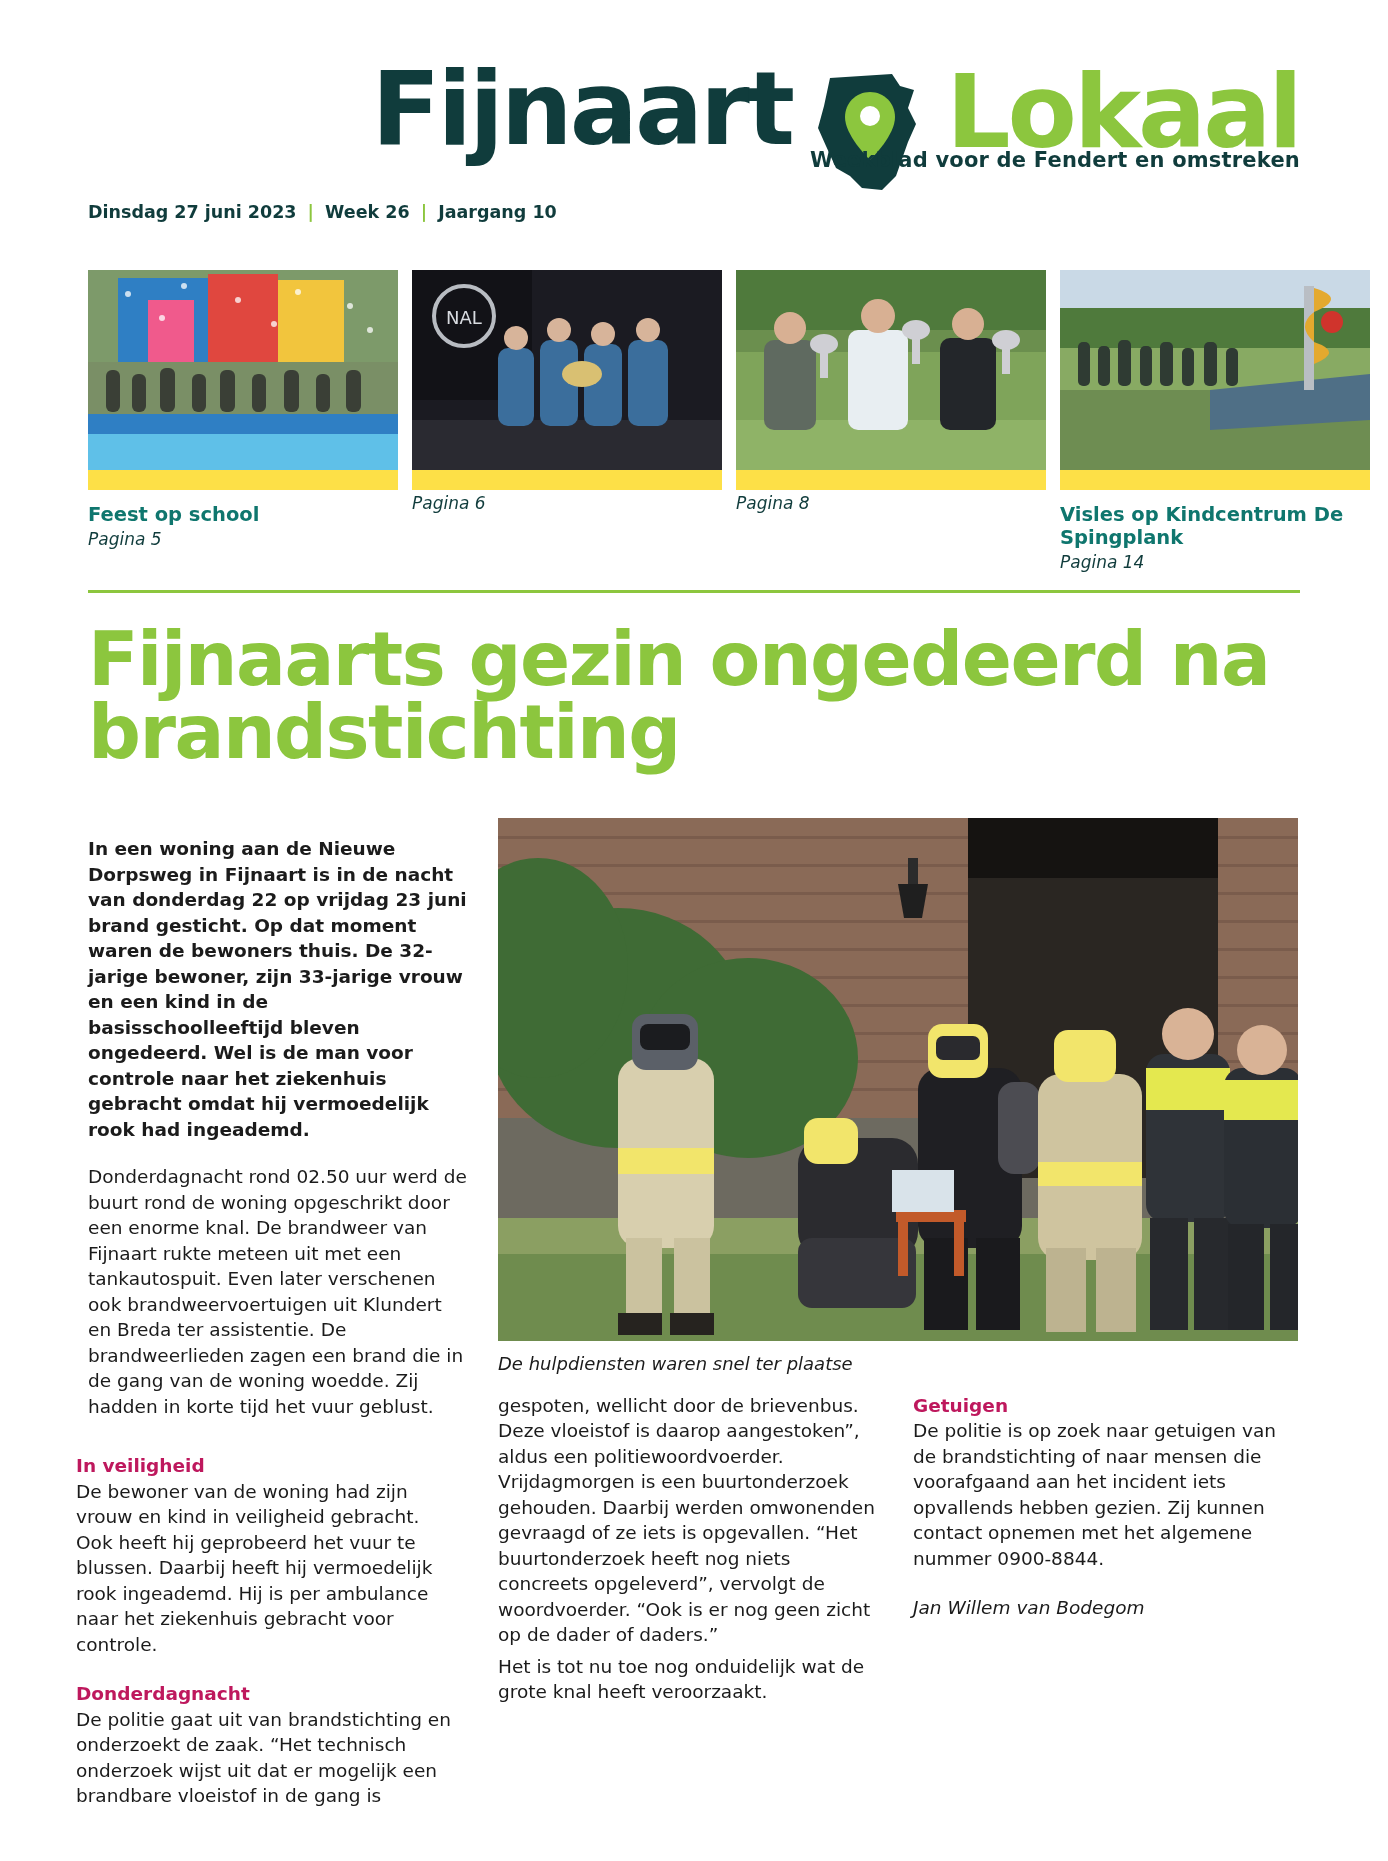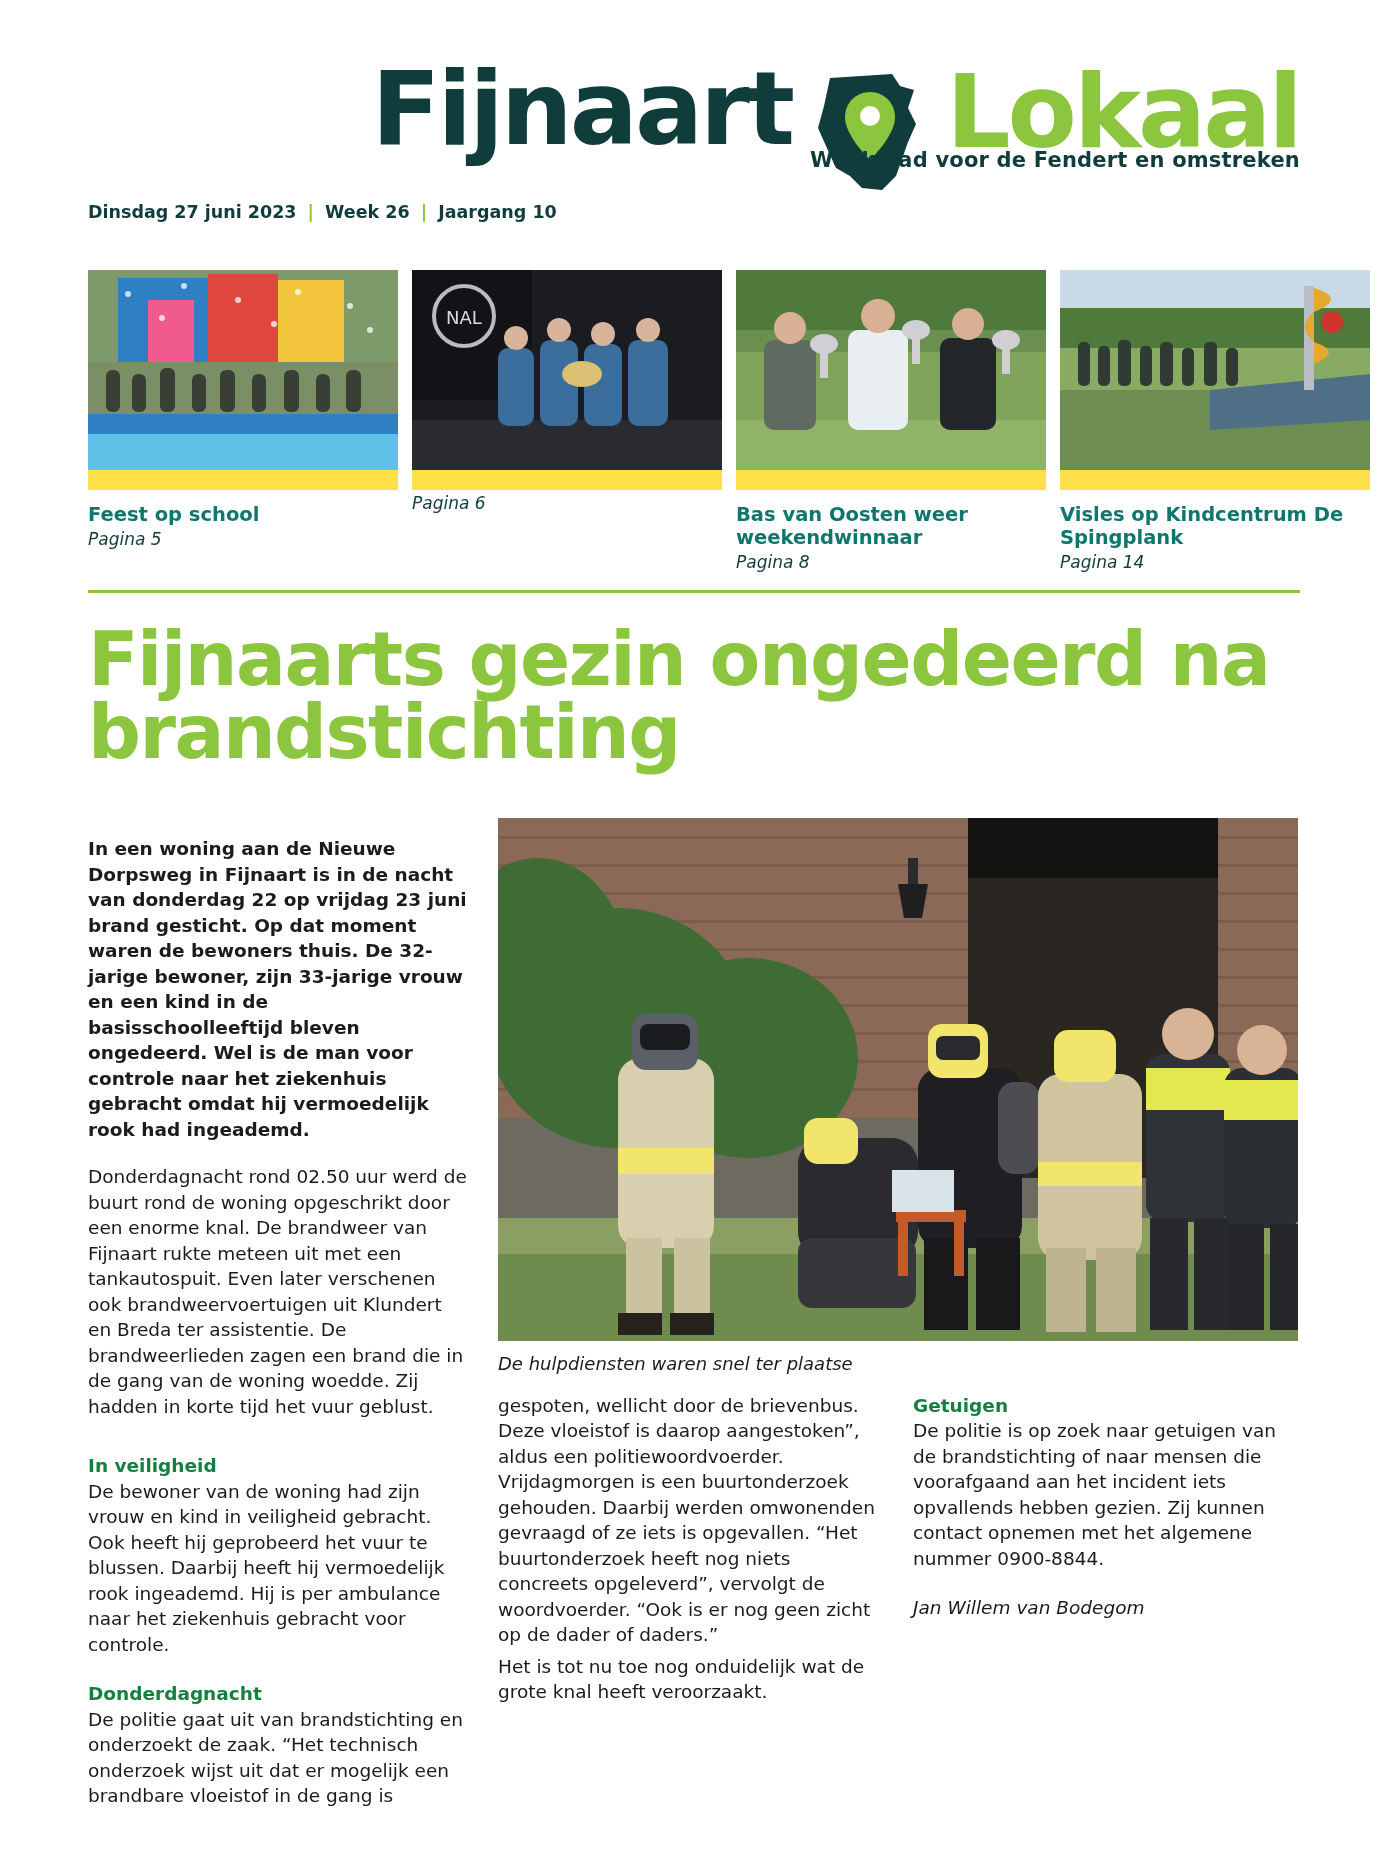--- a/index.html
+++ b/index.html
@@ -158,21 +158,21 @@
     color: #1b1b1b;
   }
   .body-text.gap {
     margin-top: 22px;
   }
   .subhead {
     font-family: "DejaVu Sans", sans-serif;
     font-weight: bold;
     font-size: 18.5px;
     line-height: 1.38;
-    color: #15803d;
+    color: #be185d;
     margin-top: 24px;
   }
   .col-photo {
     width: 800px;
     flex: none;
   }
   .main-photo {
     position: relative;
     width: 800px;
     height: 523px;
@@ -320,21 +320,20 @@
           <g fill="#cfcfd4">
             <rect x="84" y="78" width="8" height="30"></rect>
               <ellipse cx="88" cy="74" rx="14" ry="10"></ellipse>
             <rect x="176" y="64" width="8" height="30"></rect>
               <ellipse cx="180" cy="60" rx="14" ry="10"></ellipse>
             <rect x="266" y="74" width="8" height="30"></rect>
               <ellipse cx="270" cy="70" rx="14" ry="10"></ellipse>
           </g>
         </svg>
       </div>
-      <div class="teaser-title">Bas van Oosten weer weekendwinnaar</div>
       <div class="teaser-page">Pagina 8</div>
     </div>
 
     <div class="teaser">
       <div class="teaser-photo">
         <svg class="sky" width="310" height="200" viewBox="0 0 310 200" preserveAspectRatio="none" xmlns="http://www.w3.org/2000/svg">
           <rect width="310" height="200" fill="#88aa63"></rect>
           <rect x="0" y="0" width="310" height="56" fill="#c9d9e6"></rect>
           <rect x="0" y="38" width="310" height="40" fill="#4f7a3c"></rect>
           <rect x="0" y="120" width="310" height="80" fill="#6e8d52"></rect>
@@ -471,20 +470,20 @@
         </div>
         <div class="lower-col">
           <div class="subhead" style="margin-top:0">Getuigen</div>
           <p class="body-text" style="margin:0">De politie is op zoek naar getuigen van de brandstichting of naar mensen die voorafgaand aan het incident iets opvallends hebben gezien. Zij kunnen contact opnemen met het algemene nummer 0900-8844.</p>
           <div class="signature">Jan Willem van Bodegom</div>
         </div>
       </div>
     </div>
   </div>
 
-  <div style="position:absolute; left:88px; top:1453px; width:380px;">
+  <div style="position:absolute; left:76px; top:1453px; width:380px;">
     <div class="subhead" style="margin-top:0">In veiligheid</div>
     <p class="body-text" style="margin:0">De bewoner van de woning had zijn vrouw en kind in veiligheid gebracht. Ook heeft hij geprobeerd het vuur te blussen. Daarbij heeft hij vermoedelijk rook ingeademd. Hij is per ambulance naar het ziekenhuis gebracht voor controle.</p>
     <div class="subhead">Donderdagnacht</div>
     <p class="body-text" style="margin:0">De politie gaat uit van brandstichting en onderzoekt de zaak. “Het technisch onderzoek wijst uit dat er mogelijk een brandbare vloeistof in de gang is</p>
   </div>
 
 </div>
 
 </body></html>

